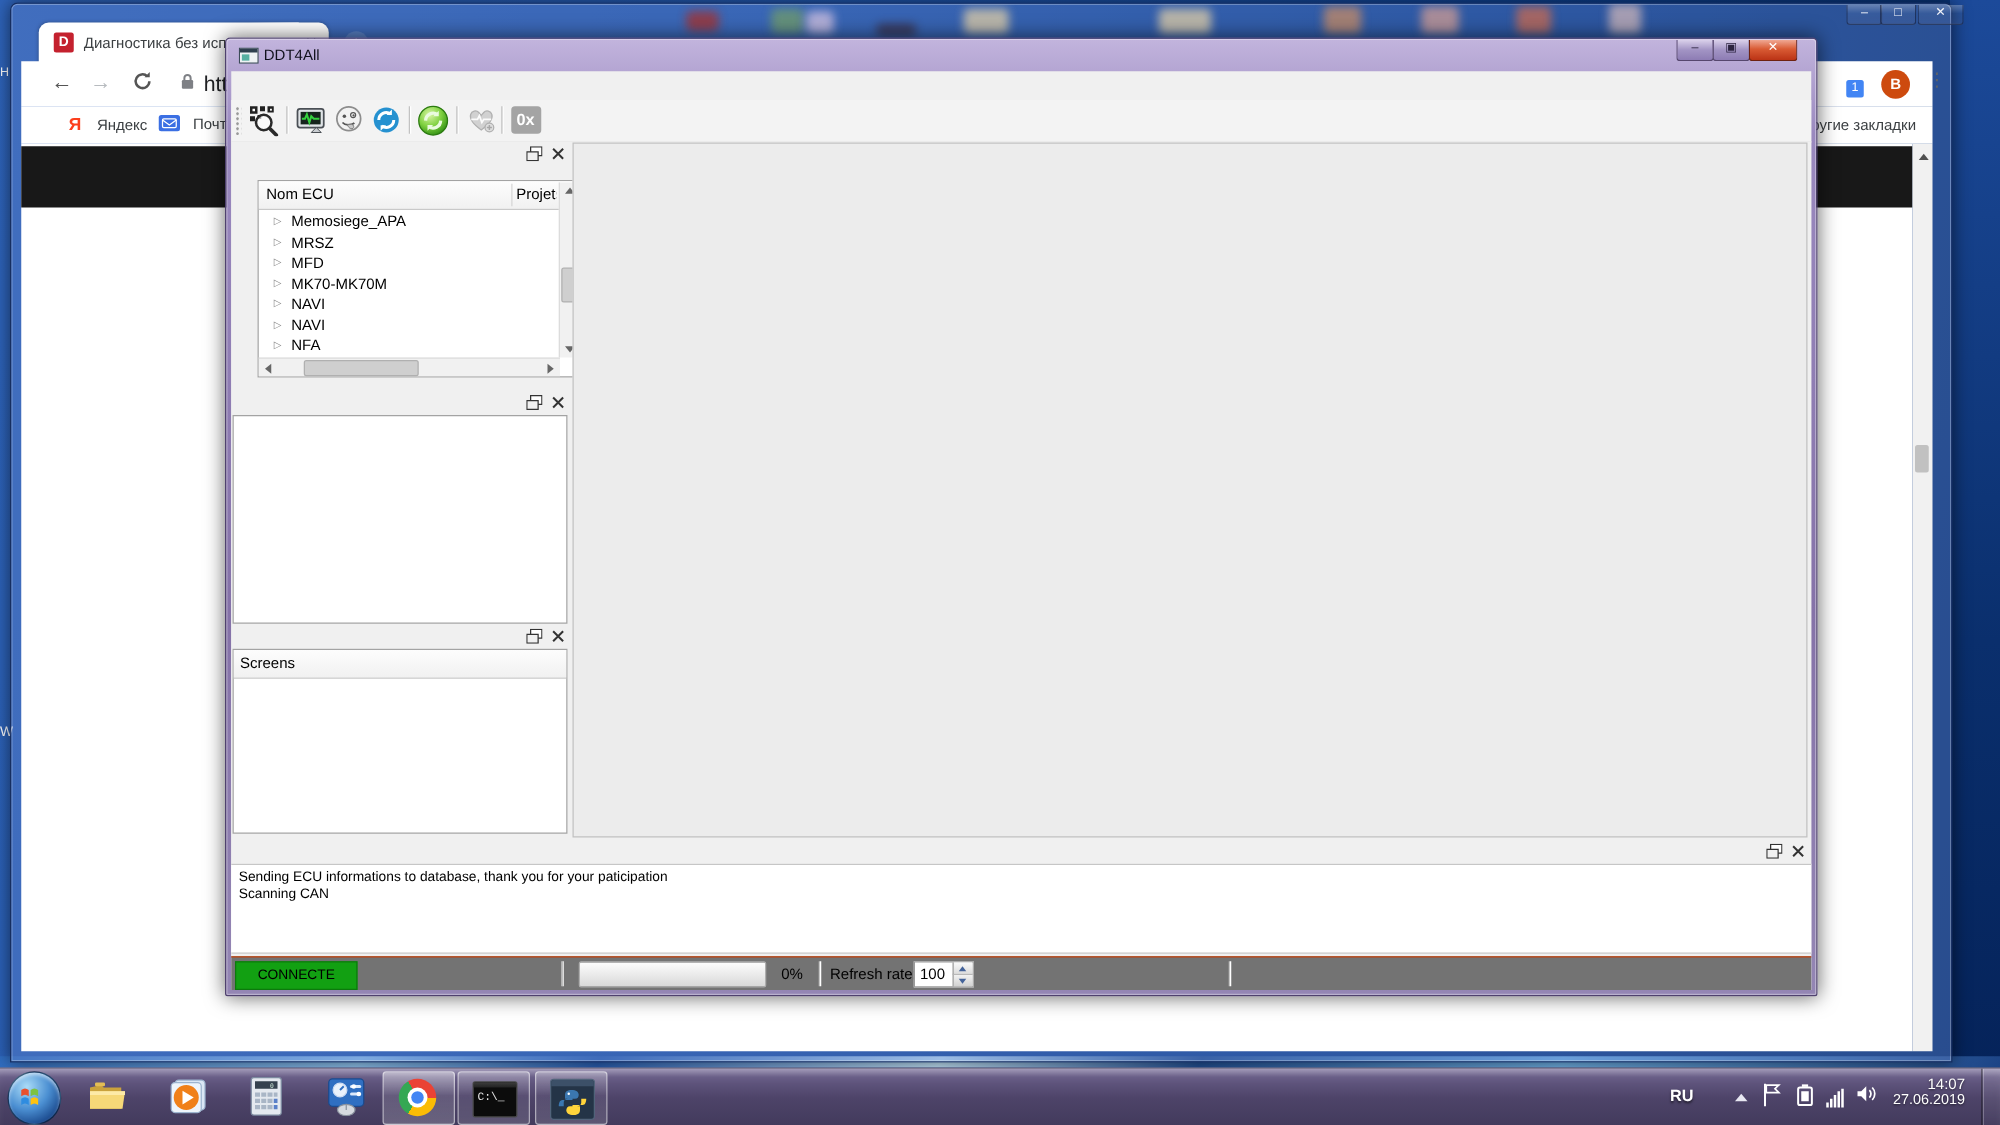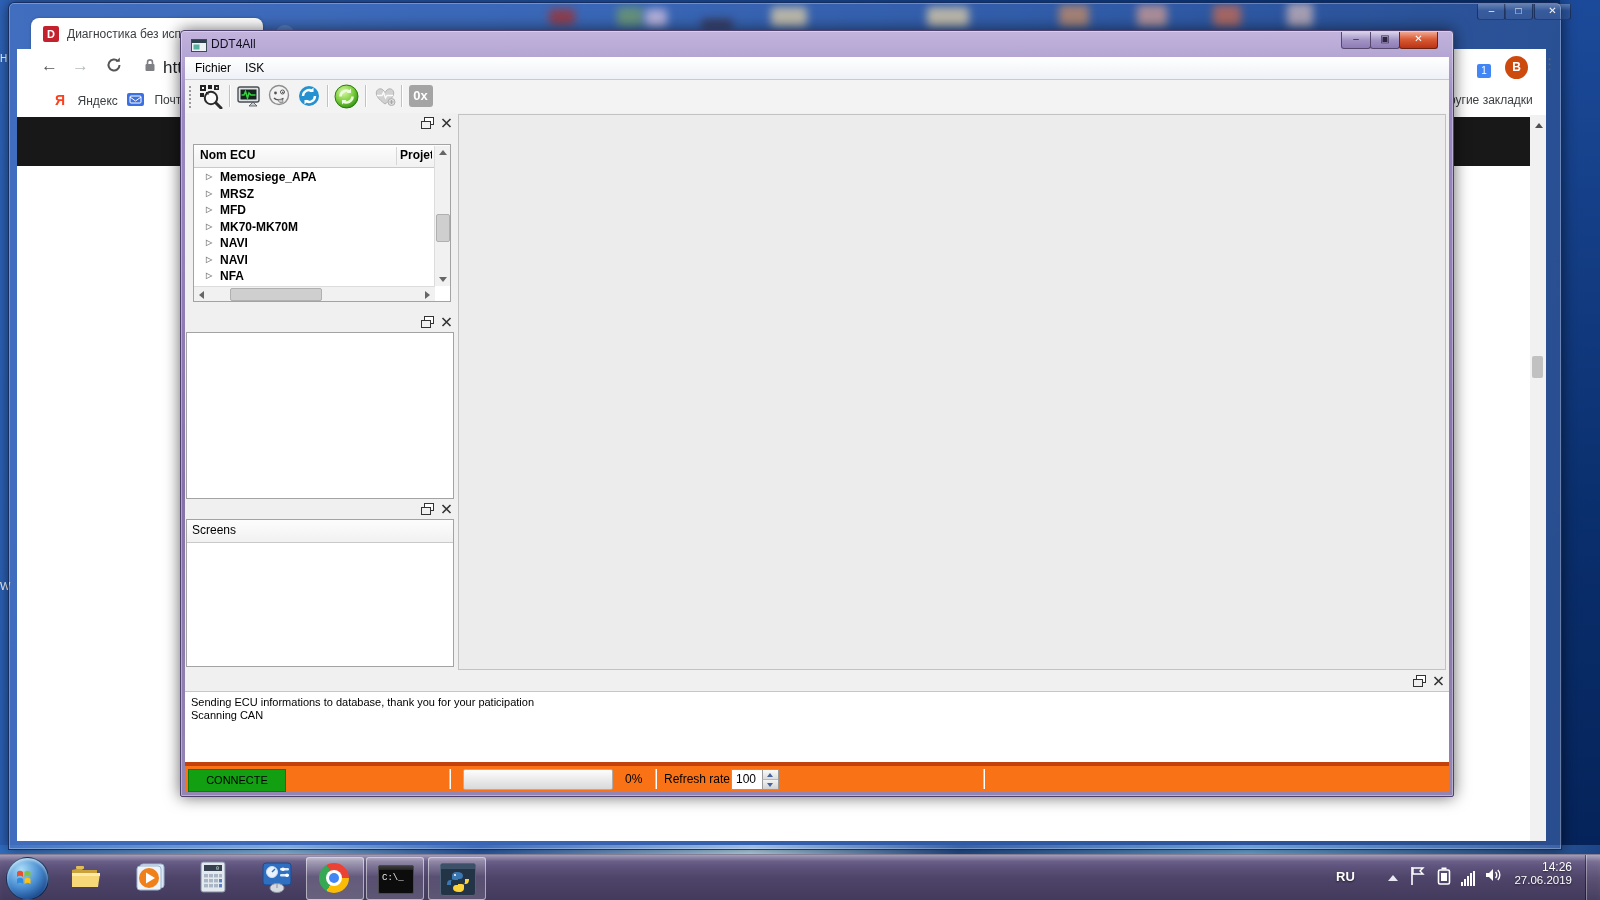--- a/index.html
+++ b/index.html
@@ -48,21 +48,21 @@
   .dock-hdr-btn{position:absolute;top:3px;width:13px;height:12px;}
   .panel-box{position:absolute;background:#fff;border:1px solid #a3a3a3;}
   .tree-hdr{position:absolute;left:0;top:0;right:0;height:22px;background:linear-gradient(180deg,#fdfdfd,#f1f1f1);
      border-bottom:1px solid #c9c9c9;font-size:12px;color:#000;}
   .tree-row{position:absolute;left:0;width:210px;height:16px;font-size:12px;color:#000;}
   .tw{position:absolute;left:12px;top:2px;font-size:8px;color:#8a8a8a;}
   .trow-label{position:absolute;left:26px;top:0px;}
   .sb-track{background:#f1f1f1;border-left:1px solid #dcdcdc;}
   .sb-thumb{position:absolute;background:#cfcfcf;border:1px solid #b0b0b0;border-radius:2px;}
   .sb-arrow{position:absolute;width:0;height:0;}
-  .statusbar{position:absolute;left:0;bottom:0;right:0;height:26px;background:#f97316;border-top:4px solid #c2410c;}
+  .statusbar{position:absolute;left:0;bottom:0;right:0;height:26px;background:#737373;border-top:1px solid #c2410c;}
   .st-sep{position:absolute;top:3px;width:1px;height:20px;background:#c6c6c6;box-shadow:1px 0 0 #fff;}
   .st-text{position:absolute;top:6px;font-size:12px;color:#000;}
   
   .taskbar{left:0;top:854px;width:1600px;height:46px;
      background:linear-gradient(180deg,#938aad 0%,#655a84 14%,#4e4469 50%,#423a5c 100%);
      border-top:1px solid rgba(255,255,255,0.35);box-shadow:inset 0 8px 12px -8px rgba(255,255,255,0.3);}
   .task-frame{position:absolute;top:2px;height:41px;border:1px solid rgba(255,255,255,0.5);border-radius:3px;
      background:linear-gradient(180deg,rgba(255,255,255,0.3),rgba(255,255,255,0.06) 45%,rgba(255,255,255,0.14));}
   .tray-txt{color:#fff;font-size:13px;text-shadow:0 1px 2px rgba(0,0,0,0.6);}
   .bars span{display:inline-block;width:2px;background:#fff;margin-right:1px;vertical-align:bottom;}
@@ -166,24 +166,20 @@
           <rect x="2.5" y="5.5" width="6" height="5" fill="#57b0a2"></rect>
         </svg>
     </div>
     <div class="ddt-title">DDT4All</div>
     <div class="ddt-cap" style="left:1160px;width:28px;">–</div>
     <div class="ddt-cap" style="left:1189px;width:28px;">▣</div>
     <div class="ddt-cap close" style="left:1218px;width:37px;">✕</div>
 
     <div class="ddt-content">
 
-      <div class="menubar">
-        <span class="menu-item" style="left:6px;">Fichier</span>
-        <span class="menu-item" style="left:56px;">ISK</span>
-      </div>
 
       <div class="ddt-toolbar">
         <div class="handle"></div>
         <div class="tb-btn" style="left:12px;">
           <svg width="26" height="26" viewBox="0 0 26 26">
             <g fill="#222">
                 <rect x="2" y="2" width="6" height="6"></rect>
                 <rect x="10" y="2" width="4" height="4"></rect>
                 <rect x="16" y="2" width="5" height="5"></rect>
                 <rect x="2" y="10" width="4" height="4"></rect>
@@ -262,21 +258,21 @@
         <div class="abs" style="left:0;top:1px;width:270px;height:188px;">
           <div class="abs" style="left:0;top:0;right:0;height:18px;">
             <svg class="dock-hdr-btn" style="left:236px;" width="13" height="12" viewBox="0 0 13 12">
                 <rect x="3.5" y="0.5" width="9" height="7" fill="#fff" stroke="#333"></rect>
                 <rect x="0.5" y="4.5" width="9" height="7" fill="#f0f0f0" stroke="#333"></rect>
               </svg>
             <svg class="dock-hdr-btn" style="left:255px;" width="12" height="12" viewBox="0 0 12 12">
                 <path d="M2 2l8 8M10 2l-8 8" stroke="#333" stroke-width="1.6"></path>
               </svg>
           </div>
-          <div class="panel-box" style="left:8px;top:30px;width:256px;height:156px;font-weight:bold;">
+          <div class="panel-box" style="left:21px;top:30px;width:256px;height:156px;">
             <div class="tree-hdr">
               <span class="abs" style="left:6px;top:3px;">Nom ECU</span>
               <div class="abs" style="left:202px;top:2px;width:1px;height:18px;background:#d6d6d6;"></div>
               <span class="abs" style="left:206px;top:3px;width:32px;overflow:hidden;white-space:nowrap;">Projets</span>
             </div>
 
             <div class="tree-row" style="top:25px;">
                 <span class="tw">▷</span>
                 <span class="trow-label">Memosiege_APA</span>
               </div>
@@ -500,19 +496,19 @@
     <div class="abs bars" style="left:1461px;top:13px;">
       <span style="height:4px;"></span><span style="height:7px;"></span><span style="height:10px;"></span><span style="height:13px;"></span><span style="height:15px;"></span>
     </div>
     <div class="abs" style="left:1484px;top:11px;">
       <svg width="18" height="18" viewBox="0 0 18 18">
           <path d="M2 7h3l4-4v12l-4-4H2z" fill="#fff"></path>
           <path d="M11.5 6a4.2 4.2 0 0 1 0 6M13.8 4a7.2 7.2 0 0 1 0 10" fill="none" stroke="#fff" stroke-width="1.4"></path>
         </svg>
     </div>
     <div class="abs" style="left:1506px;top:5px;width:66px;text-align:right;">
-      <div class="tray-txt" style="font-size:12px;">14:26</div>
+      <div class="tray-txt" style="font-size:12px;">14:07</div>
       <div class="tray-txt" style="font-size:11.5px;">27.06.2019</div>
     </div>
     <div class="abs" style="left:1585px;top:0;width:15px;height:46px;border-left:1px solid rgba(0,0,0,0.5);box-shadow:inset 1px 0 0 rgba(255,255,255,0.35);background:linear-gradient(180deg,rgba(255,255,255,0.12),rgba(255,255,255,0.02));"></div>
   </div>
 
 </div>
 
 </body></html>

